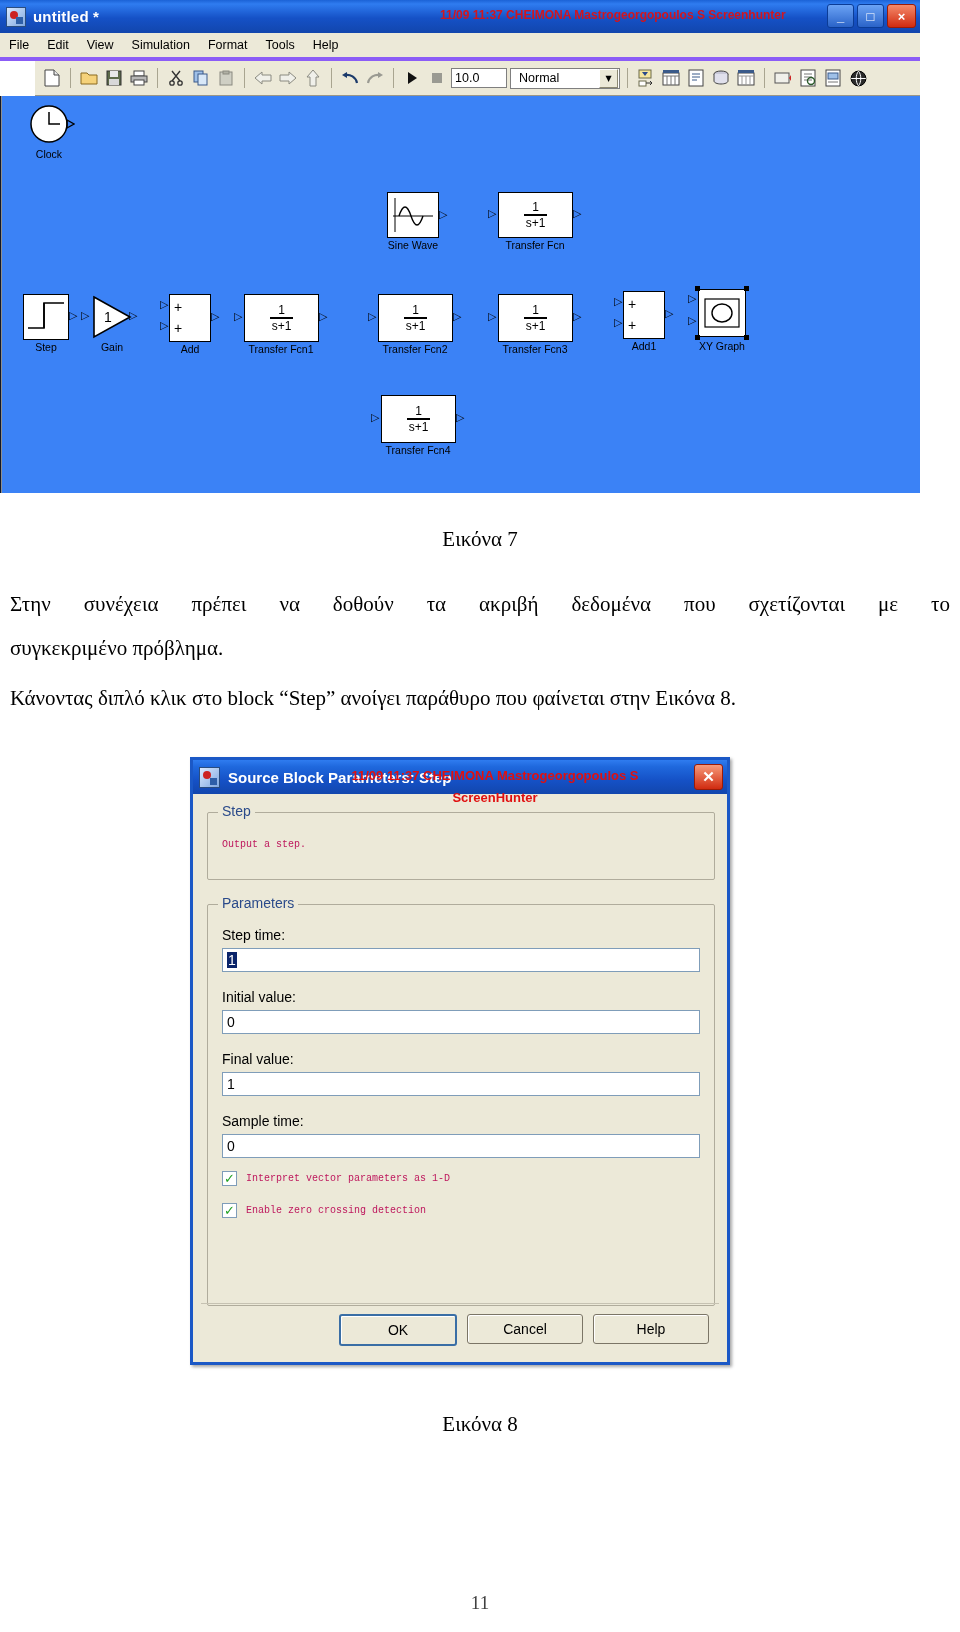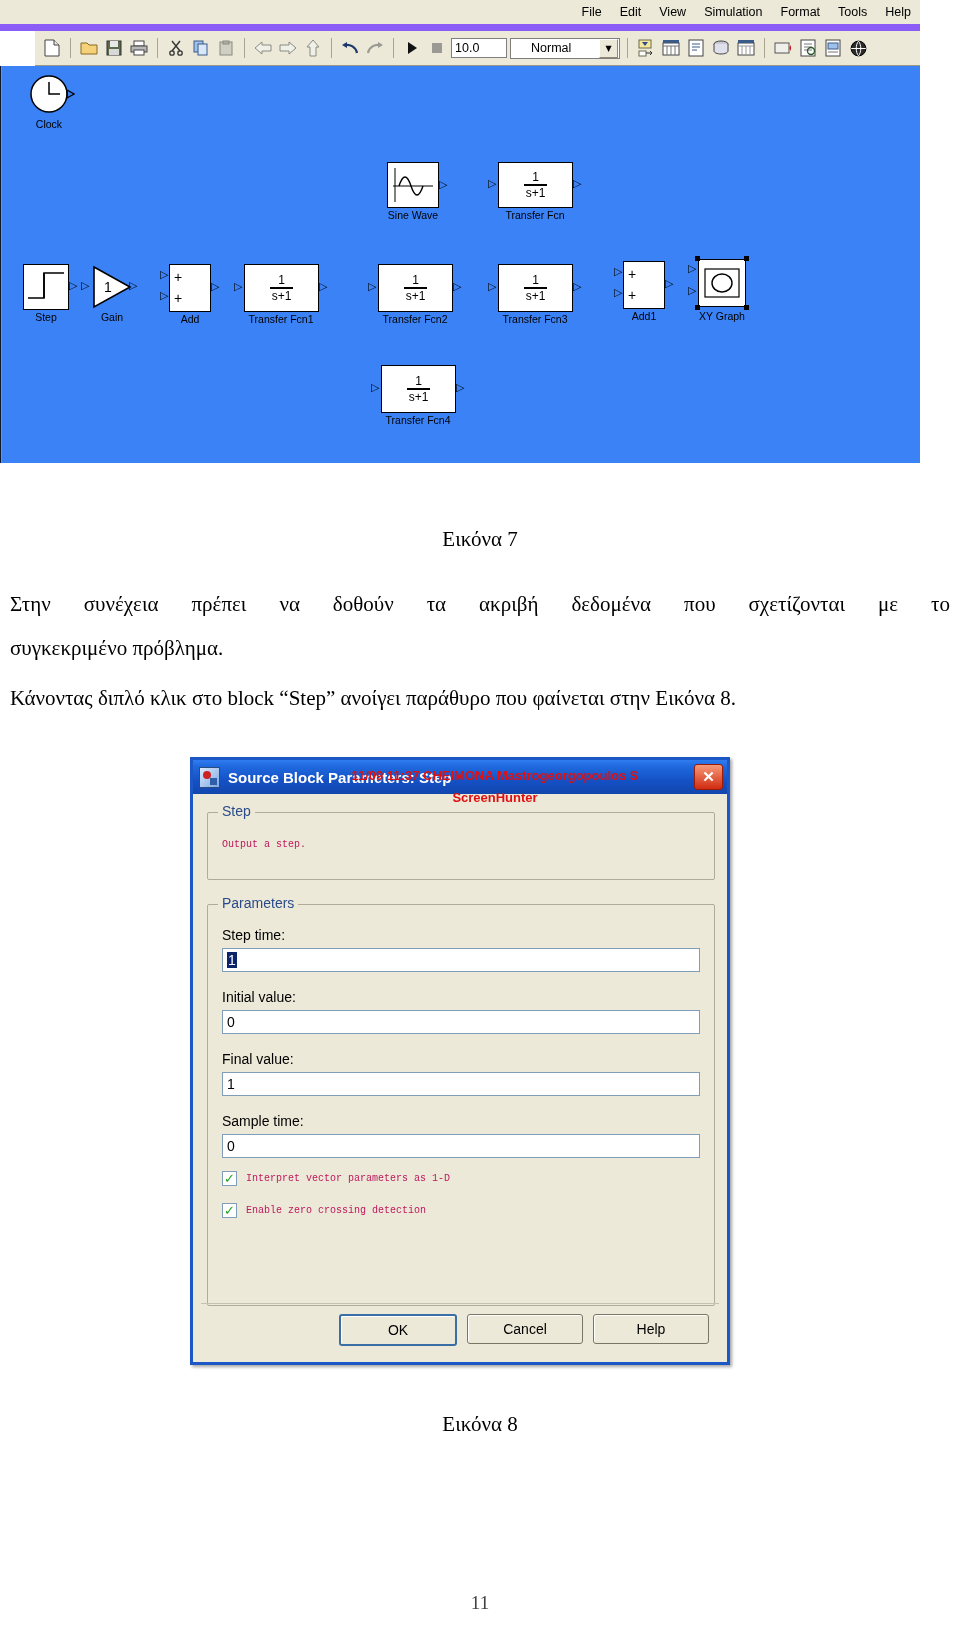--- a/index.html
+++ b/index.html
@@ -89,26 +89,25 @@
   }
   .sl-winbtn.close {
     background: linear-gradient(to bottom,#f58a6a,#d02b10);
     border-color: #9a1b08;
     width: 27px;
   }
 
   .sl-menubar {
     height: 24px;
     background: #ece9d8;
-    border-bottom: 7px solid #8b5cf6;
+    border-bottom: 4px solid #8b5cf6;
     display: flex;
     align-items: center;
-    padding-left: 12px;
+    padding-left: 0;
     gap: 0px;
-    justify-content: flex-end;
   }
   .sl-menu-item {
     font-family: "Liberation Sans", sans-serif;
     font-size: 12.5px;
     color: #000;
     padding: 2px 9px;
     white-space: nowrap;
   }
 
   .sl-toolbar {
@@ -145,21 +144,21 @@
     box-sizing: border-box;
   }
   .tb-select {
     width: 110px; height: 21px;
     background: #fff;
     border: 1px solid #7f7f7f;
     font-family: "Liberation Sans", sans-serif;
     font-size: 12.5px;
     display: flex; align-items: center;
     justify-content: space-between;
-    padding-left: 20px;
+    padding-left: 8px;
     box-sizing: border-box;
     text-align: center;
   }
   .tb-select .arrow {
     width: 17px; height: 17px;
     margin-right: 1px;
     background: #ece9d8;
     border: 1px solid #8c8872;
     border-top-color:#fff; border-left-color:#fff;
     display:flex; align-items:center; justify-content:center;
@@ -436,20 +435,30 @@
     font-family:"Liberation Serif", serif;
     font-size: 19px;
     color:#404040;
   }
 </style>
 </head>
 <body>
 
 <div id="simulink-window">
 
+  <div class="sl-titlebar">
+    <div class="sl-title-icon"></div>
+    <div class="sl-title-text">untitled *</div>
+    <div class="sl-watermark">11/09 11:37 CHEIMONA Mastrogeorgopoulos S  Screenhunter</div>
+    <div class="sl-winbtns">
+      <div class="sl-winbtn">_</div>
+      <div class="sl-winbtn">□</div>
+      <div class="sl-winbtn close">×</div>
+    </div>
+  </div>
 
   <div class="sl-menubar">
     <div class="sl-menu-item">File</div>
     <div class="sl-menu-item">Edit</div>
     <div class="sl-menu-item">View</div>
     <div class="sl-menu-item">Simulation</div>
     <div class="sl-menu-item">Format</div>
     <div class="sl-menu-item">Tools</div>
     <div class="sl-menu-item">Help</div>
   </div>

